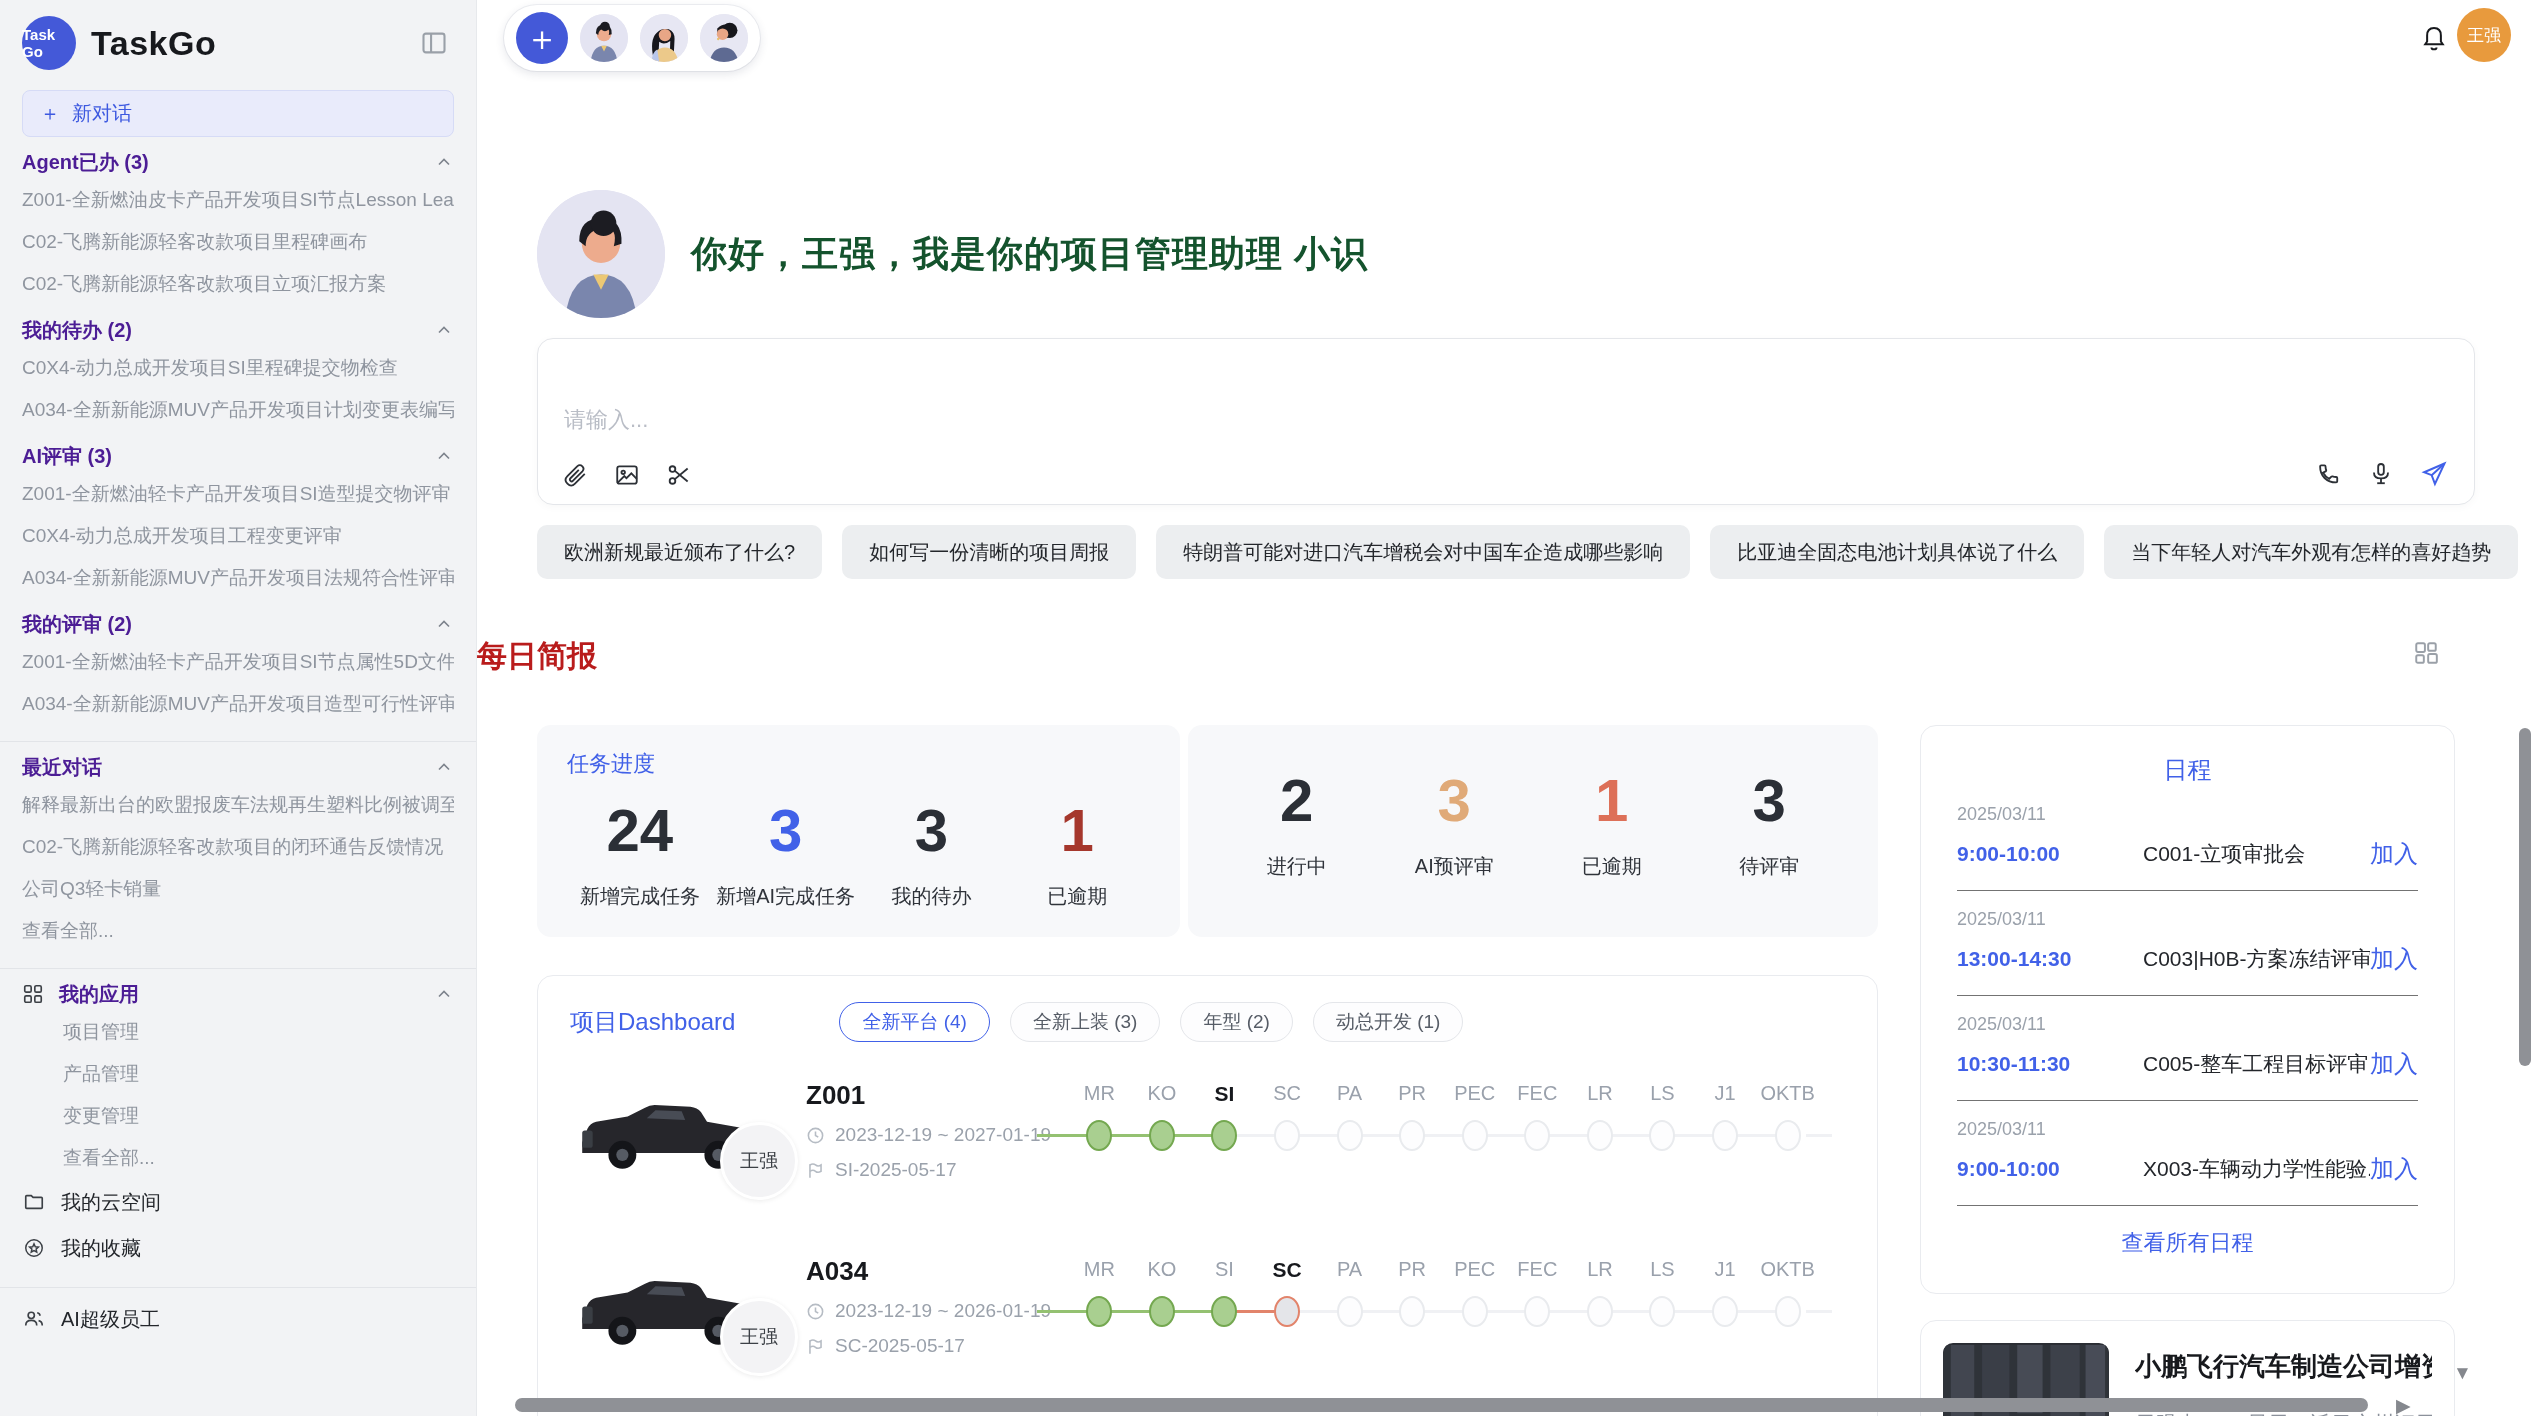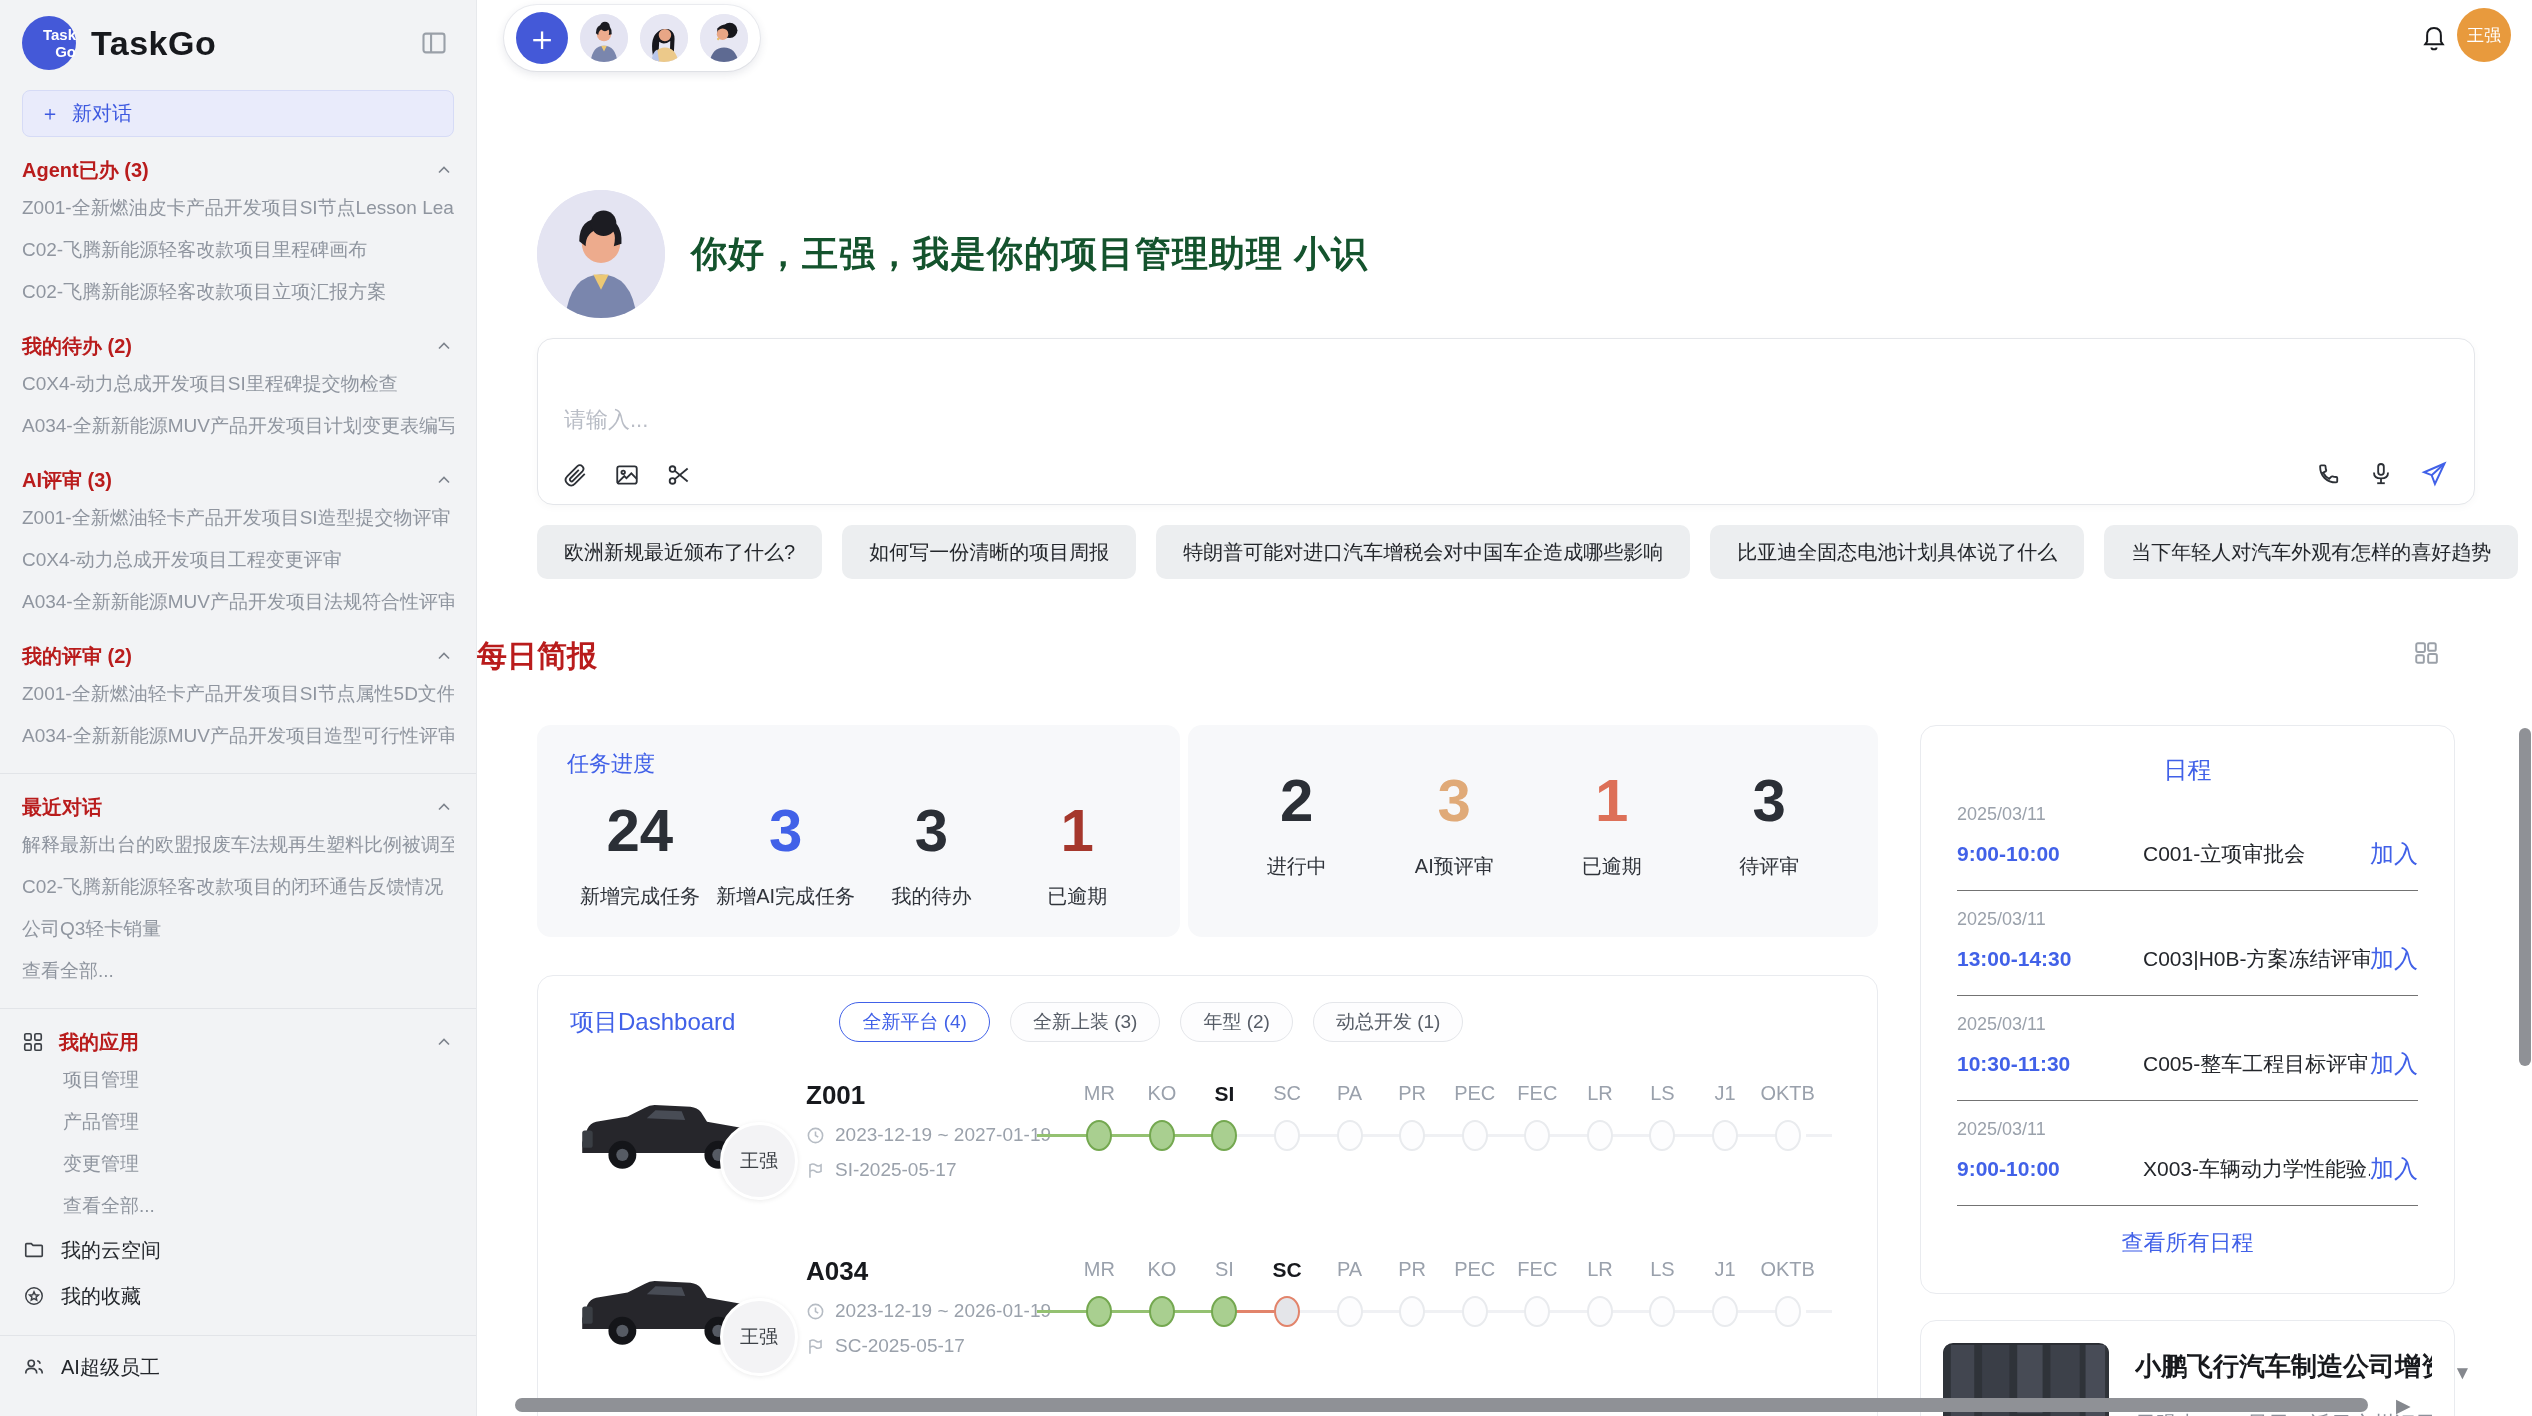--- a/index.html
+++ b/index.html
@@ -2,26 +2,26 @@
 <html><head>
 <meta charset="utf-8">
 <style>
   *{margin:0;padding:0;box-sizing:border-box}
   html,body{width:2532px;height:1416px;overflow:hidden}
   body{position:relative;background:#fff;font-family:"Liberation Sans","DejaVu Sans",sans-serif;color:#23262b}
   svg{display:block}
   
   .sidebar{position:absolute;left:0;top:0;width:477px;height:100%;background:#f2f3f5;border-right:1px solid #e7e9ec;padding-top:12px;overflow:hidden}
   .sb-top{display:flex;align-items:center;padding:0 22px;height:62px;position:relative}
-  .logo{width:54px;height:54px;border-radius:50%;background:#4459d8;color:#fff;display:flex;flex-direction:column;align-items:flex-end;justify-content:center;font-size:15px;font-weight:bold;line-height:17px;flex:none}
+  .logo{width:54px;height:54px;border-radius:50%;background:#4459d8;color:#fff;display:flex;flex-direction:column;align-items:flex-start;justify-content:center;font-size:15px;font-weight:bold;line-height:17px;flex:none}
   .app-title{font-size:34px;font-weight:bold;margin-left:15px;color:#17191d;letter-spacing:.5px}
   .collapse-btn{position:absolute;right:26px;top:15px;width:32px;height:32px;display:flex;align-items:center;justify-content:center;cursor:pointer}
   .new-chat{display:flex;align-items:center;margin:16px 22px 0;height:47px;background:#e9ebfb;border:1px solid #d6dbf6;border-radius:8px;color:#3d59e0;font-size:20px;padding:0 17px;gap:12px;cursor:pointer;width:calc(100% - 44px);font-family:inherit}
   .sb-scroll{padding:0 22px}
-  .sb-header{display:flex;align-items:center;justify-content:space-between;margin-top:16px;height:34px;font-size:20px;font-weight:bold;color:#b91c1c;cursor:pointer}
+  .sb-header{display:flex;align-items:center;justify-content:space-between;margin-top:8px;height:34px;font-size:20px;font-weight:bold;color:#4c1d95;cursor:pointer}
   .sb-item{height:42px;line-height:42px;font-size:19px;color:#8f959f;white-space:nowrap;overflow:hidden;cursor:pointer}
   .sb-div{height:1px;background:#e2e4e8;margin:16px -22px 0}
   .sb-row{display:flex;align-items:center;gap:15px;height:46px;font-size:20px;color:#23262b;cursor:pointer}
   .sb-row .sb-ic{width:24px;display:flex;justify-content:center;color:#3c4046}
   .sb-sub{padding-left:41px}
   .chev{color:#7d838c}
   
   .main{position:absolute;left:477px;top:0;right:0;bottom:0;background:#fff}
   .team-pill{position:absolute;left:27px;top:5px;height:66px;background:#fff;border-radius:34px;box-shadow:0 3px 10px rgba(40,50,80,.12),0 0 0 1px #f0f1f4;display:flex;align-items:center;gap:12px;padding:0 12px;z-index:5}
   .plus-big{width:52px;height:52px;border-radius:50%;background:#4459d8;color:#fff;display:flex;align-items:center;justify-content:center;font-size:34px;font-weight:300;cursor:pointer;line-height:1}

